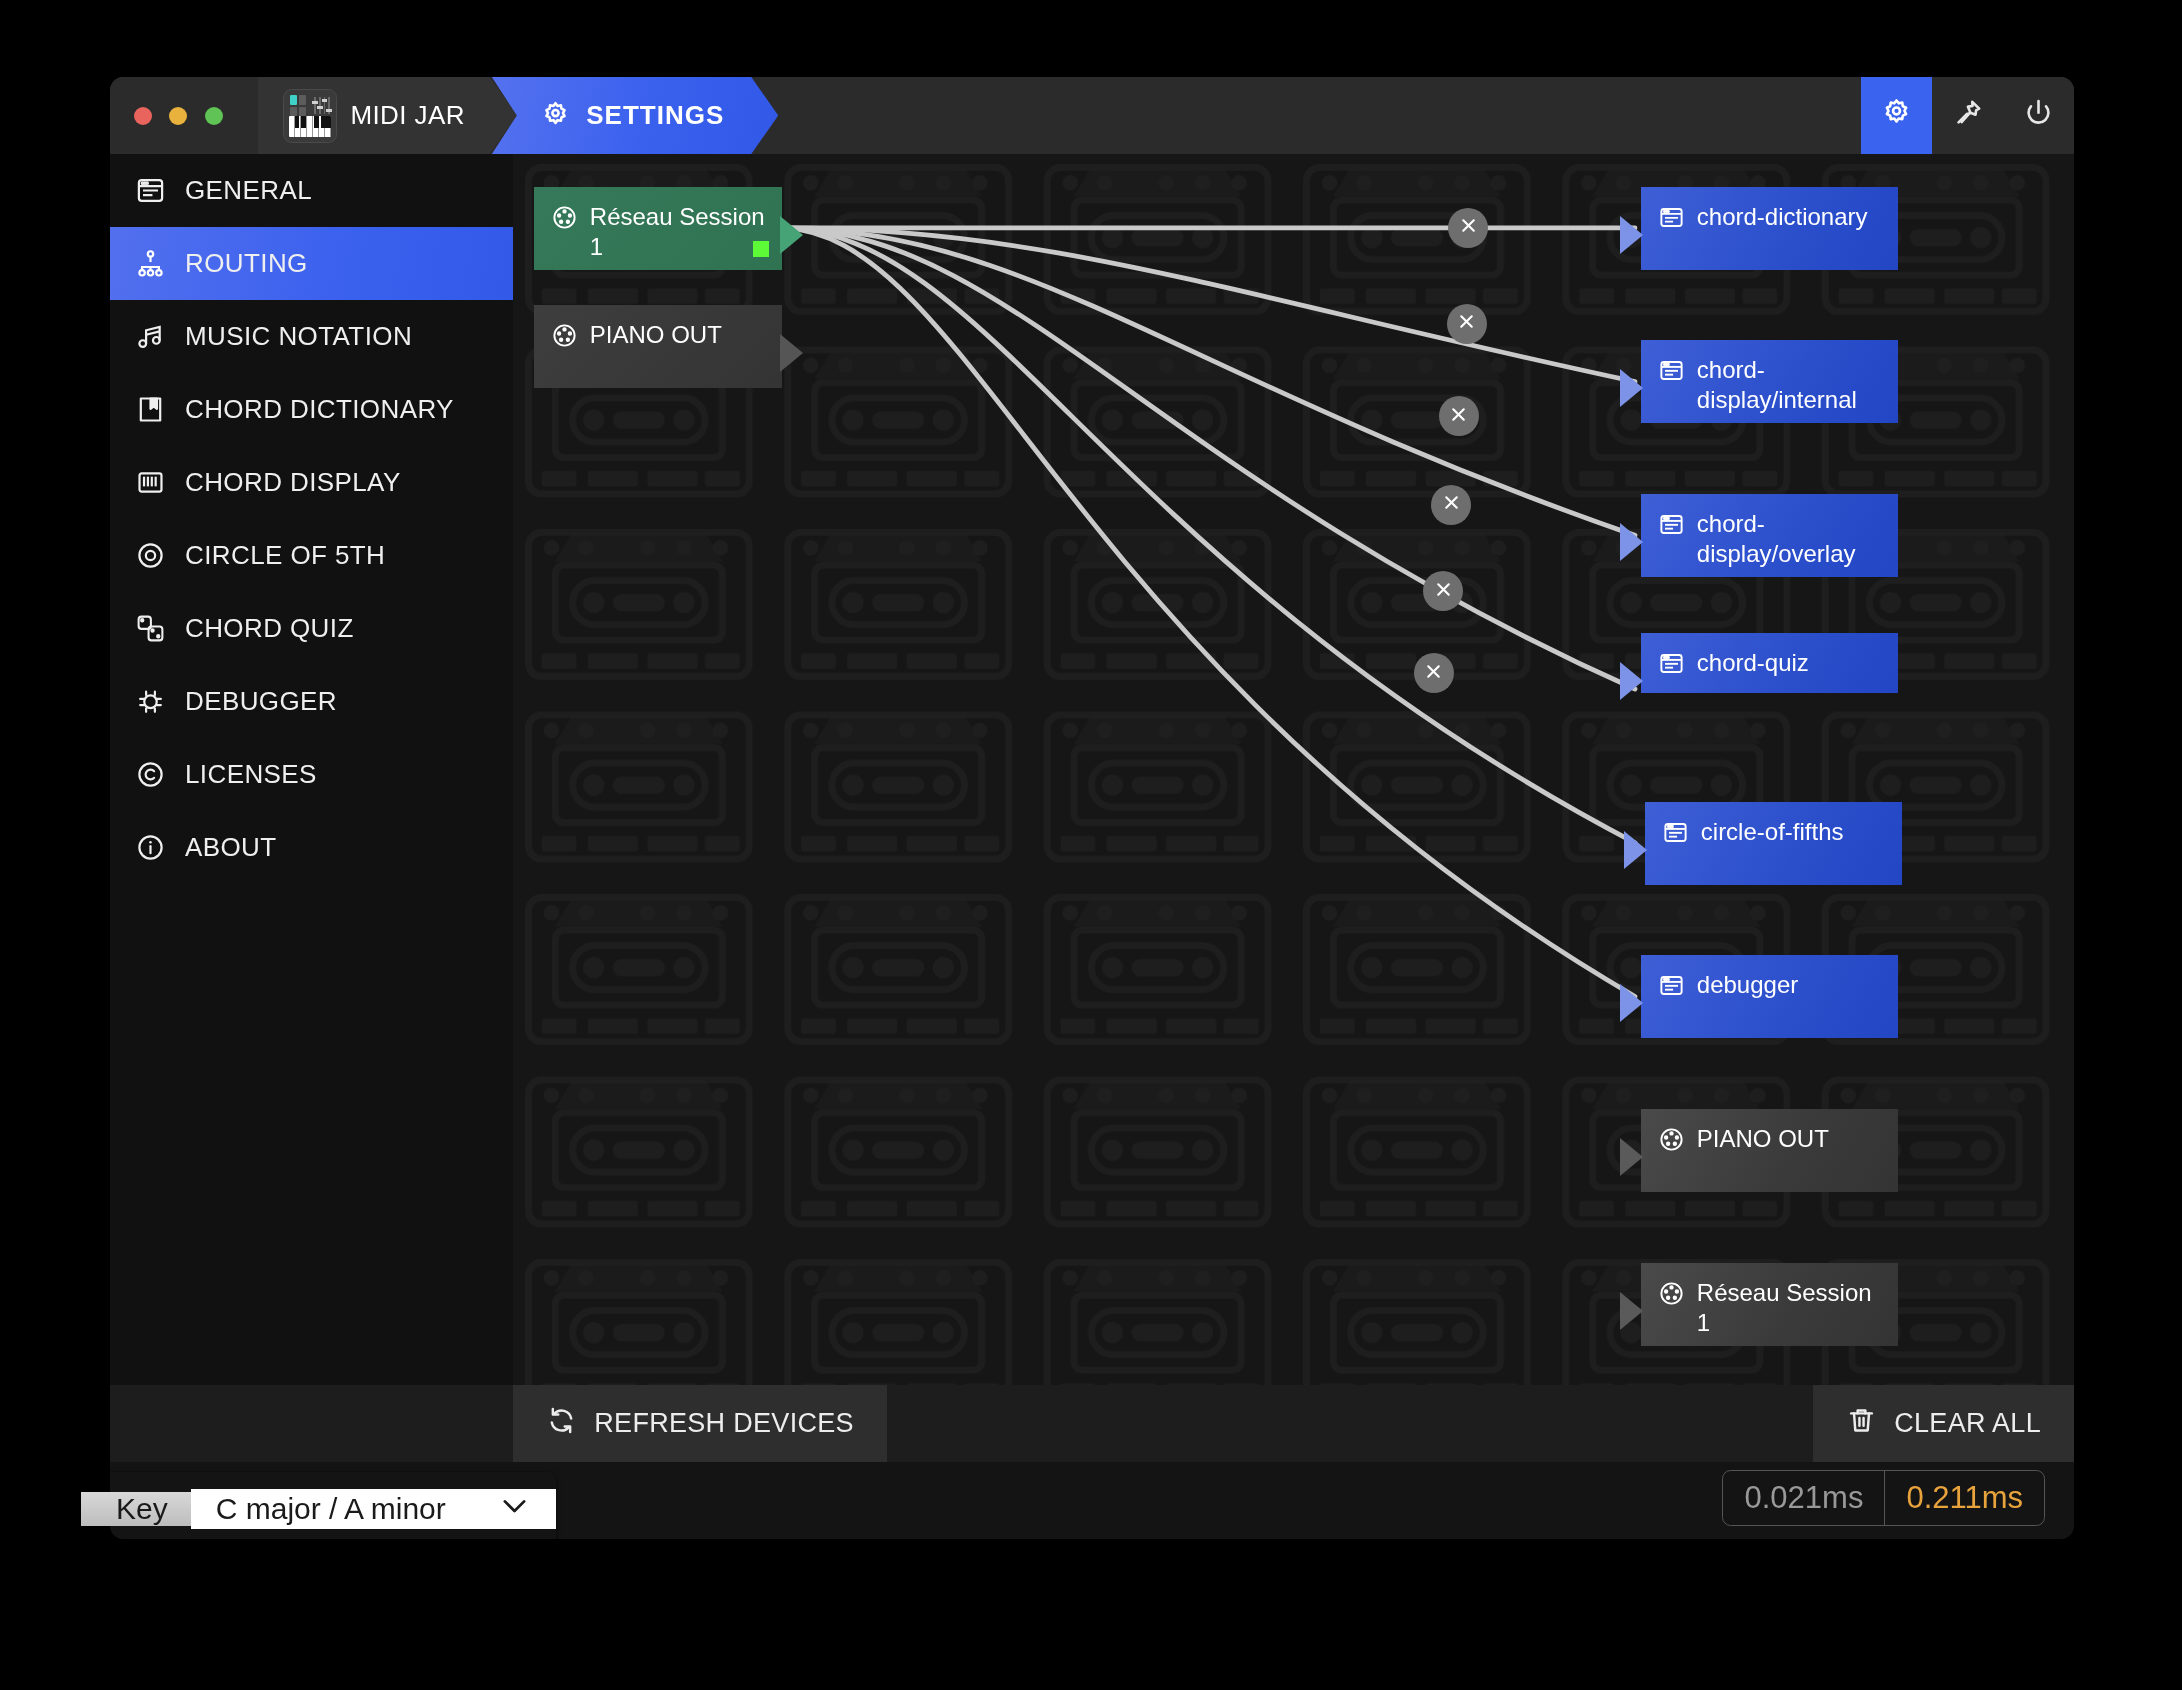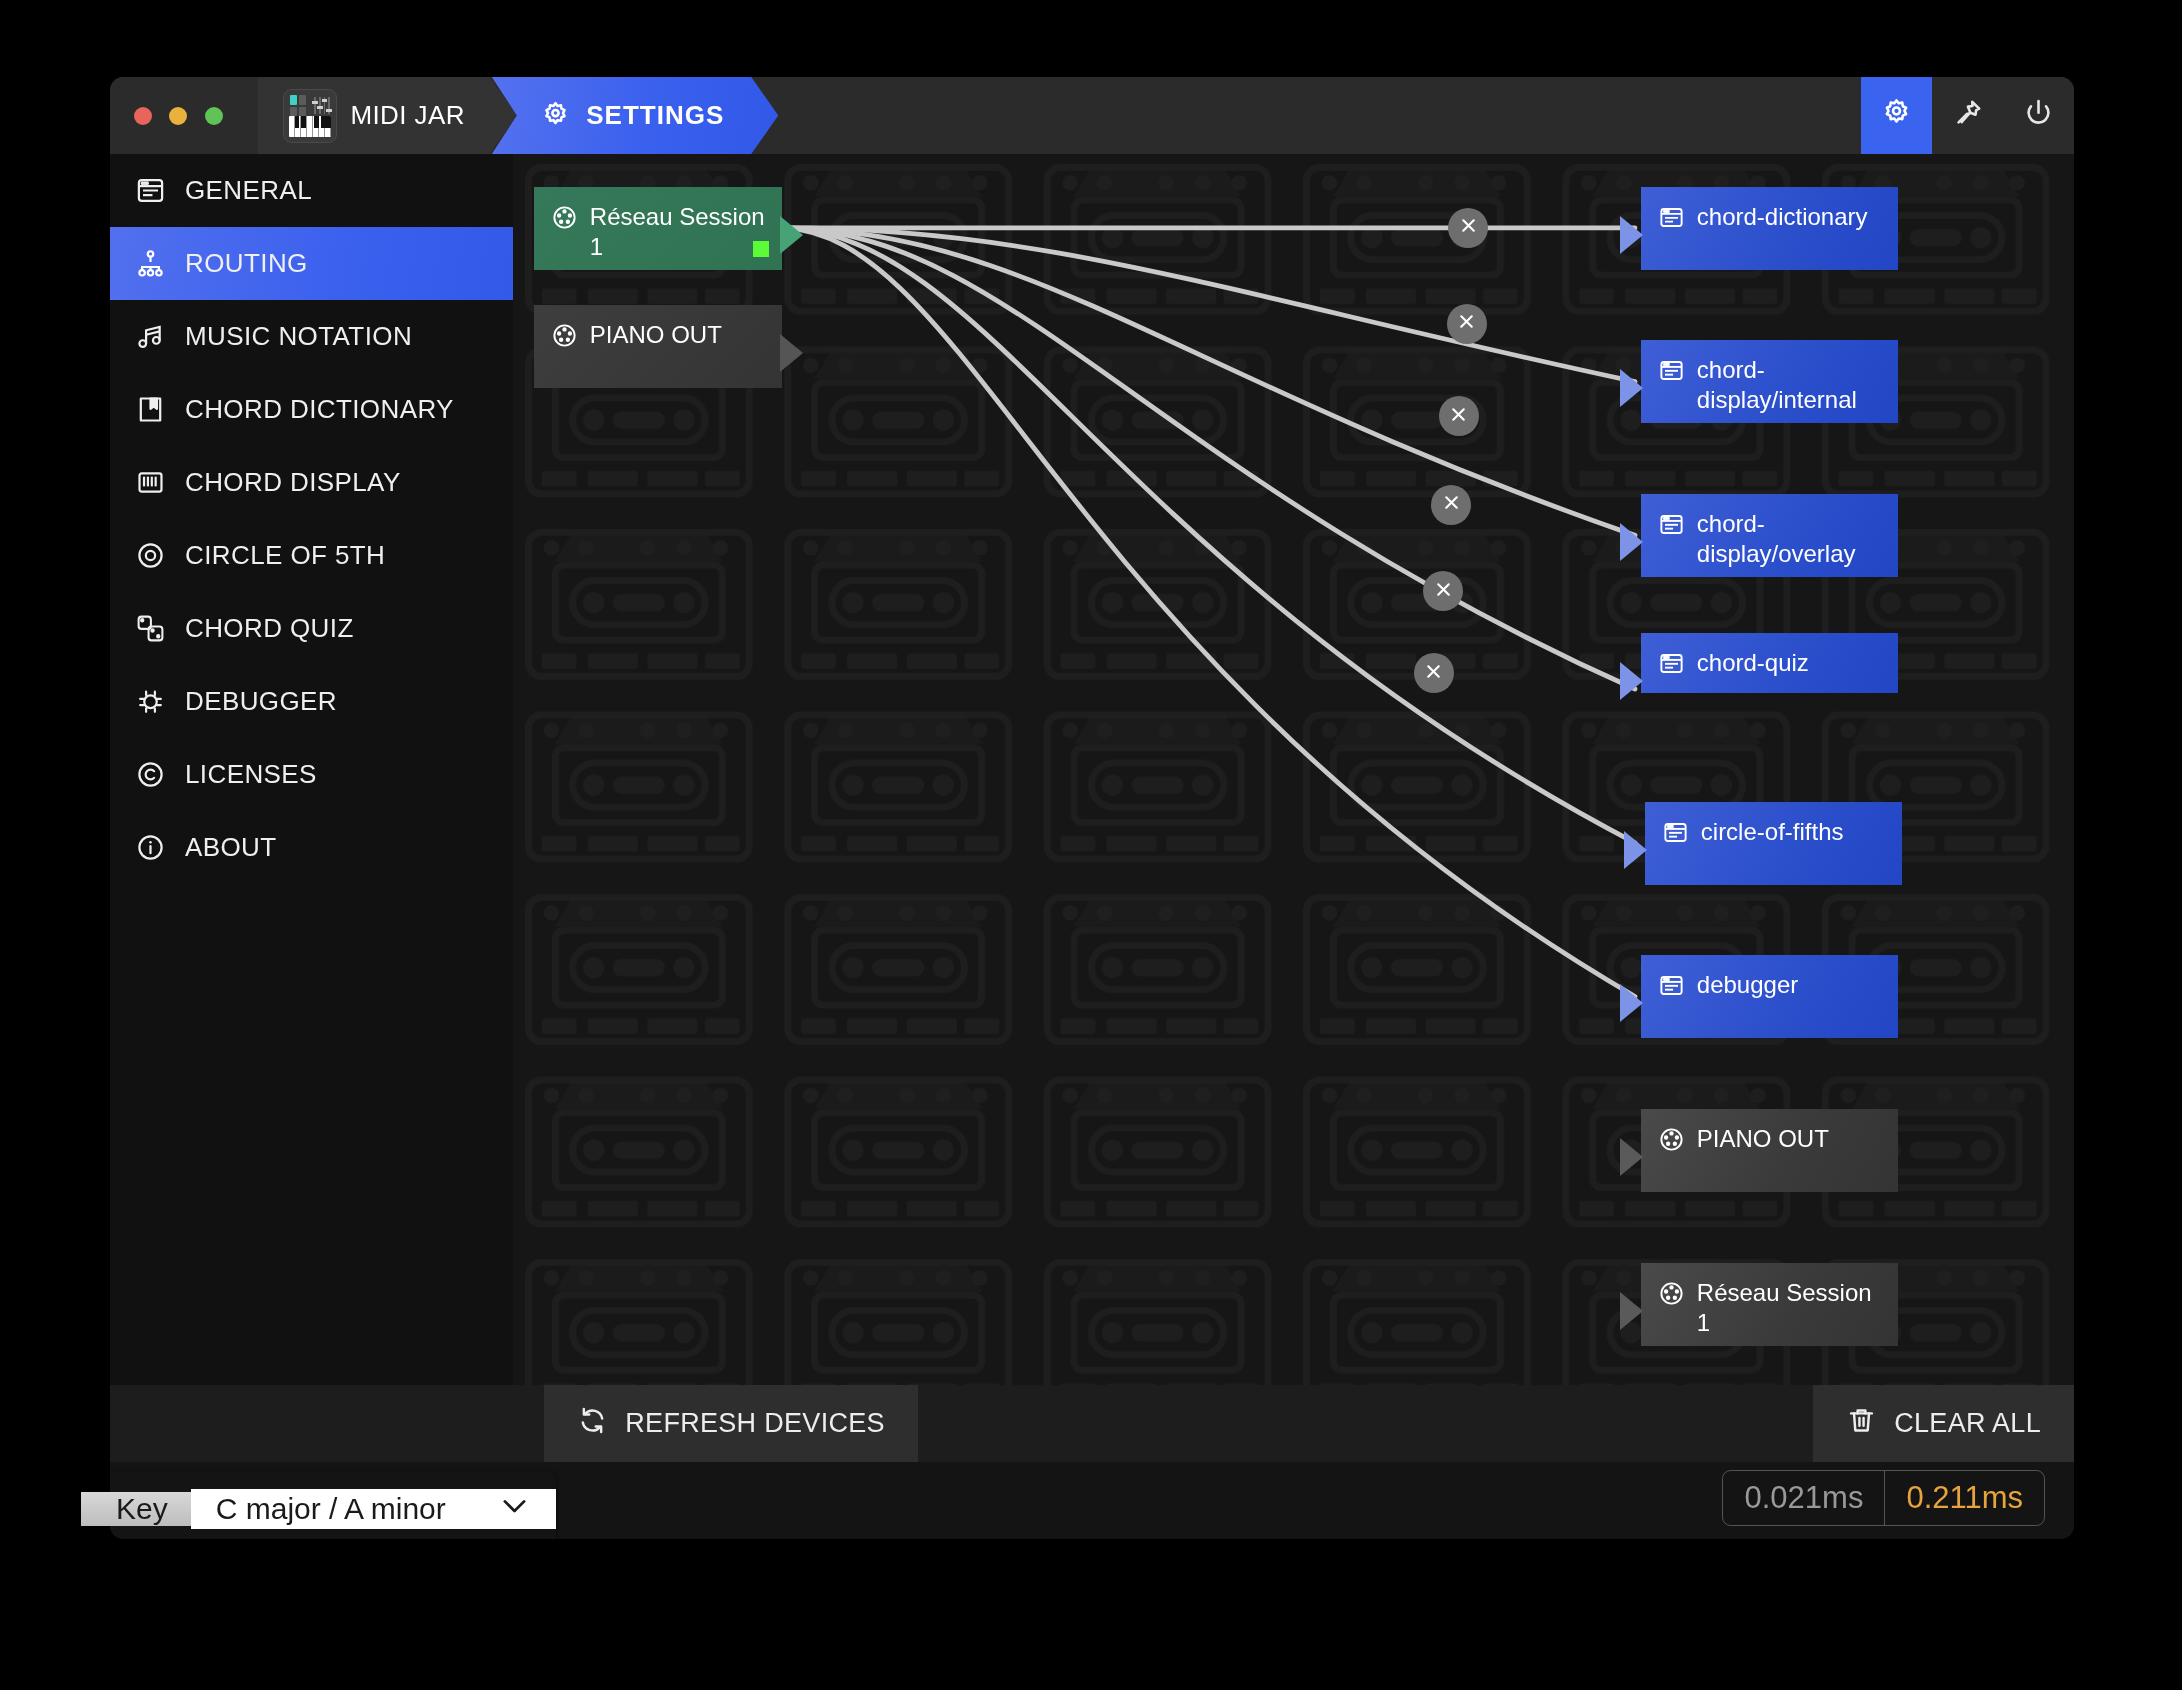--- a/index.html
+++ b/index.html
@@ -151,21 +151,21 @@
     position: absolute; left: 0; right: 0; bottom: 77px; height: 77px;
     display: flex; background: #1d1d1d;
   }
   #footer-spacer { width: 403px; background:#1d1d1d; flex: none; }
   .fbtn {
     height: 77px; display: flex; align-items: center; gap: 17.3px;
     padding: 0 33px; color: #ededed; font-size: 27px; letter-spacing: 0.3px;
     background: #2e2e2e;
   }
   .fbtn svg { width: 31px; height: 31px; }
-  #footer-mid { flex: 1; background: #1d1d1d; display: flex; margin-left: 31px; }
+  #footer-mid { flex: 1; background: #1d1d1d; display: flex; }
   #footer-right { background: #1d1d1d; display:flex; }
 
   
   #status { position: absolute; left: 0; right: 0; bottom: 0; height: 77px; background: #141414; }
   #keybox {
     position: absolute; left: -29px; bottom: -7.7px; height: 75px;
     display: flex; align-items: center; border-radius: 7.7px; overflow: hidden;
     box-shadow: 0 1.9px 5.8px rgba(0,0,0,.6);
   }
   #key-label {

